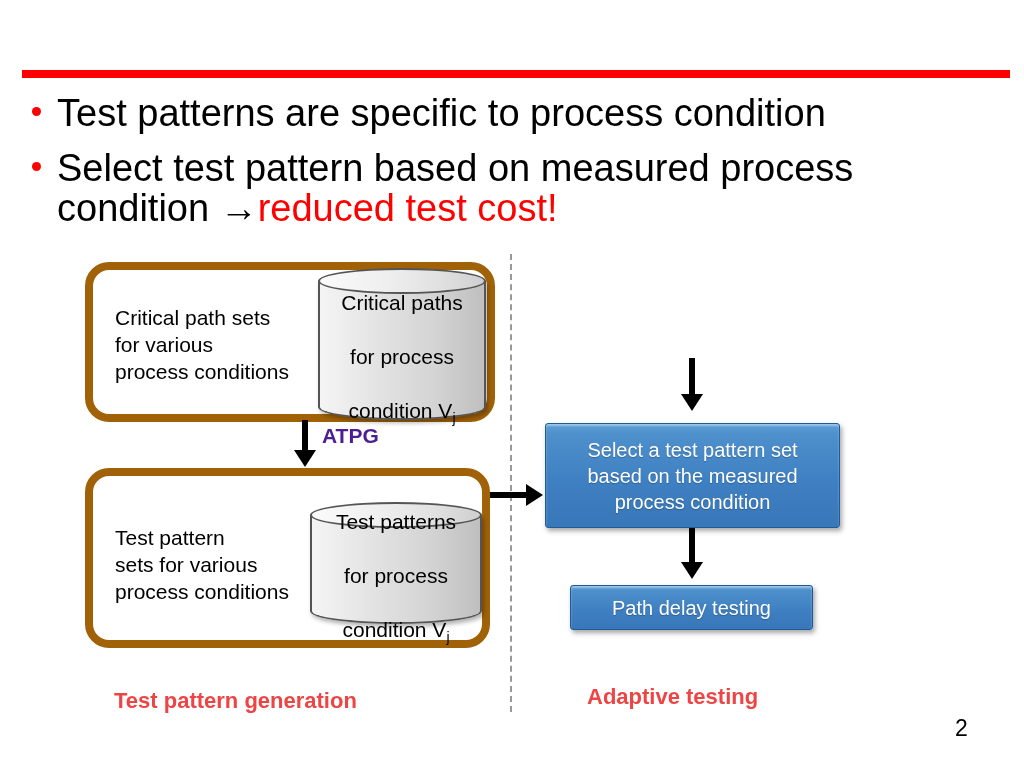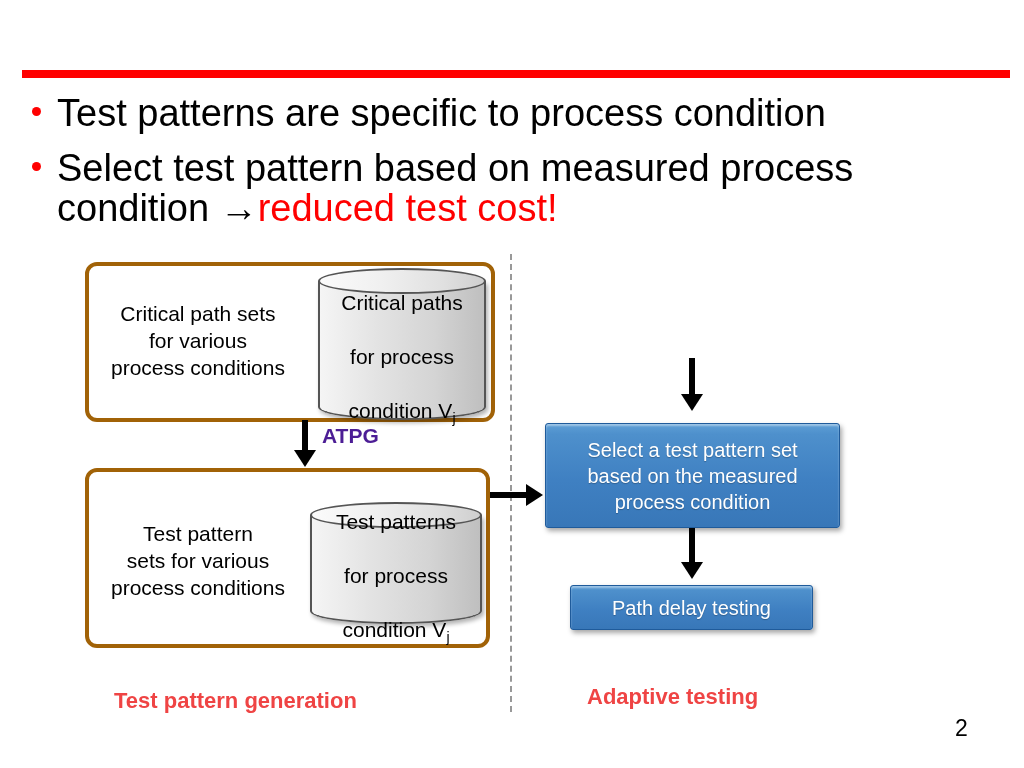--- a/index.html
+++ b/index.html
@@ -75,24 +75,23 @@
     top: 254px;
     width: 0;
     height: 458px;
     border-left: 2px dashed #999999;
   }
 
   
   .rbox {
     position: absolute;
     box-sizing: border-box;
-    border: 4px solid #a16207;
-    border-radius: 12px;
+    border: 8px solid #a16207;
+    border-radius: 24px;
     background: #ffffff;
-    text-align: center;
   }
   #rbox-top { left: 85px; top: 262px; width: 410px; height: 160px; }
   #rbox-bottom { left: 85px; top: 468px; width: 405px; height: 180px; }
 
   .rbox-text {
     position: absolute;
     font-size: 21px;
     line-height: 27px;
     color: #000000;
     white-space: pre-line;

